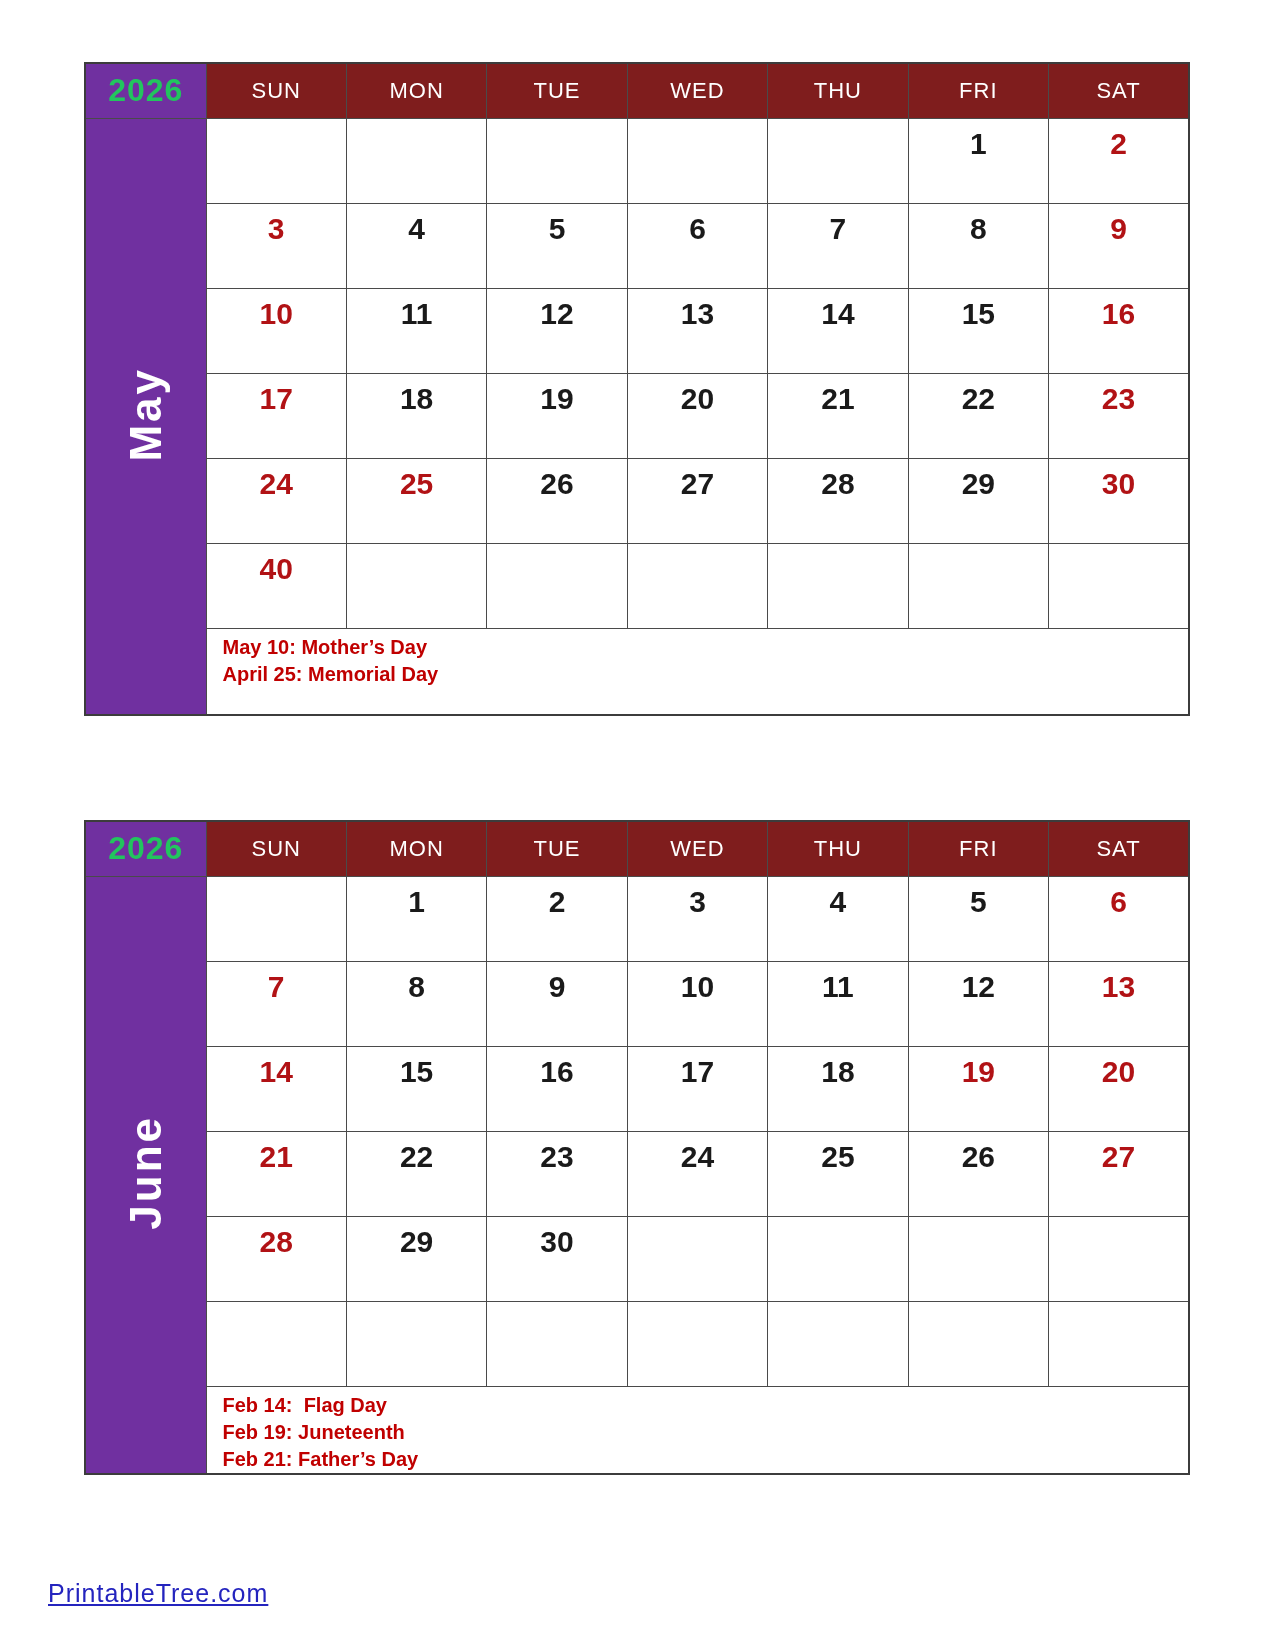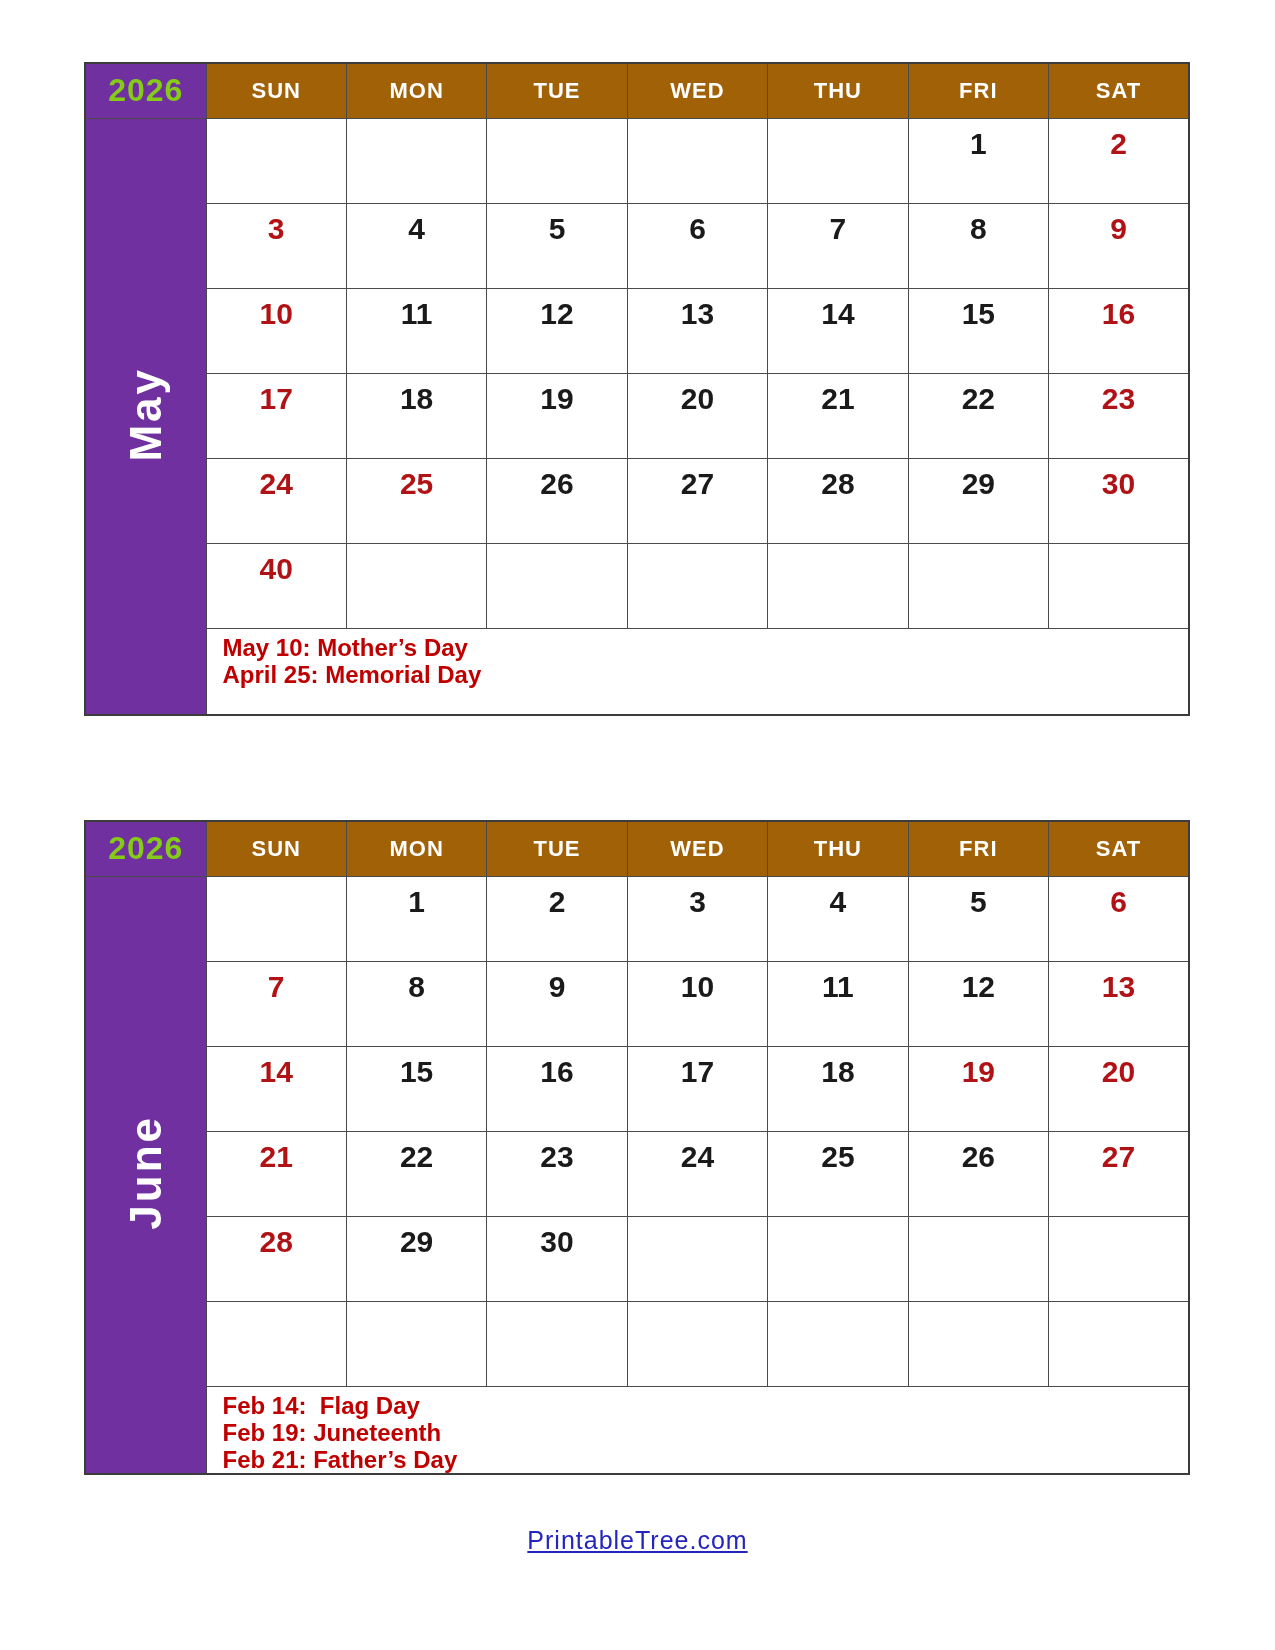--- a/index.html
+++ b/index.html
@@ -17,27 +17,27 @@
     border: 2px solid #3c3c3c;
   }
   table.cal.may  { margin-top: 62px; }
   table.cal.june { margin-top: 104px; }
   table.cal th, table.cal td { border: 1px solid #4a4a4a; }
 
   col.month-col { width: 121px; }
 
   tr.header-row { height: 55px; }
   th.year-cell {
-    background: #7030A0; color: #84cc16;
+    background: #7030A0; color: #22c55e;
     font-size: 32px; font-weight: bold;
     letter-spacing: 1px;
   }
   th.dow-cell {
-    background: #a16207; color: #ffffff;
-    font-size: 22px; font-weight: bold;
+    background: #7f1d1d; color: #ffffff;
+    font-size: 22px; font-weight: normal;
     text-align: center; letter-spacing: 1px;
   }
 
   tr.week-row { height: 85px; }
   tr.holiday-row { height: 87px; }
 
   td.month-cell {
     background: #7030A0;
     text-align: center; vertical-align: middle;
     padding: 0;
@@ -64,29 +64,29 @@
   }
   td.day-cell.red { color: #B11215; }
 
   td.holiday-cell {
     vertical-align: top;
     padding: 5px 6px 0 16px;
     background: #ffffff;
   }
   .holiday-line {
     color: #C00000;
-    font-size: 24px;
+    font-size: 20px;
     font-weight: bold;
     line-height: 27px;
     white-space: pre-wrap;
   }
 
   .footer {
-    margin-top: 51px;
-    text-align: center;
+    margin-top: 104px;
+    padding-left: 48px;
   }
   .footer a {
     color: #2424BE;
     font-size: 25px;
     text-decoration: underline;
     letter-spacing: 1px;
   }
 </style>
 </head>
 <body>

